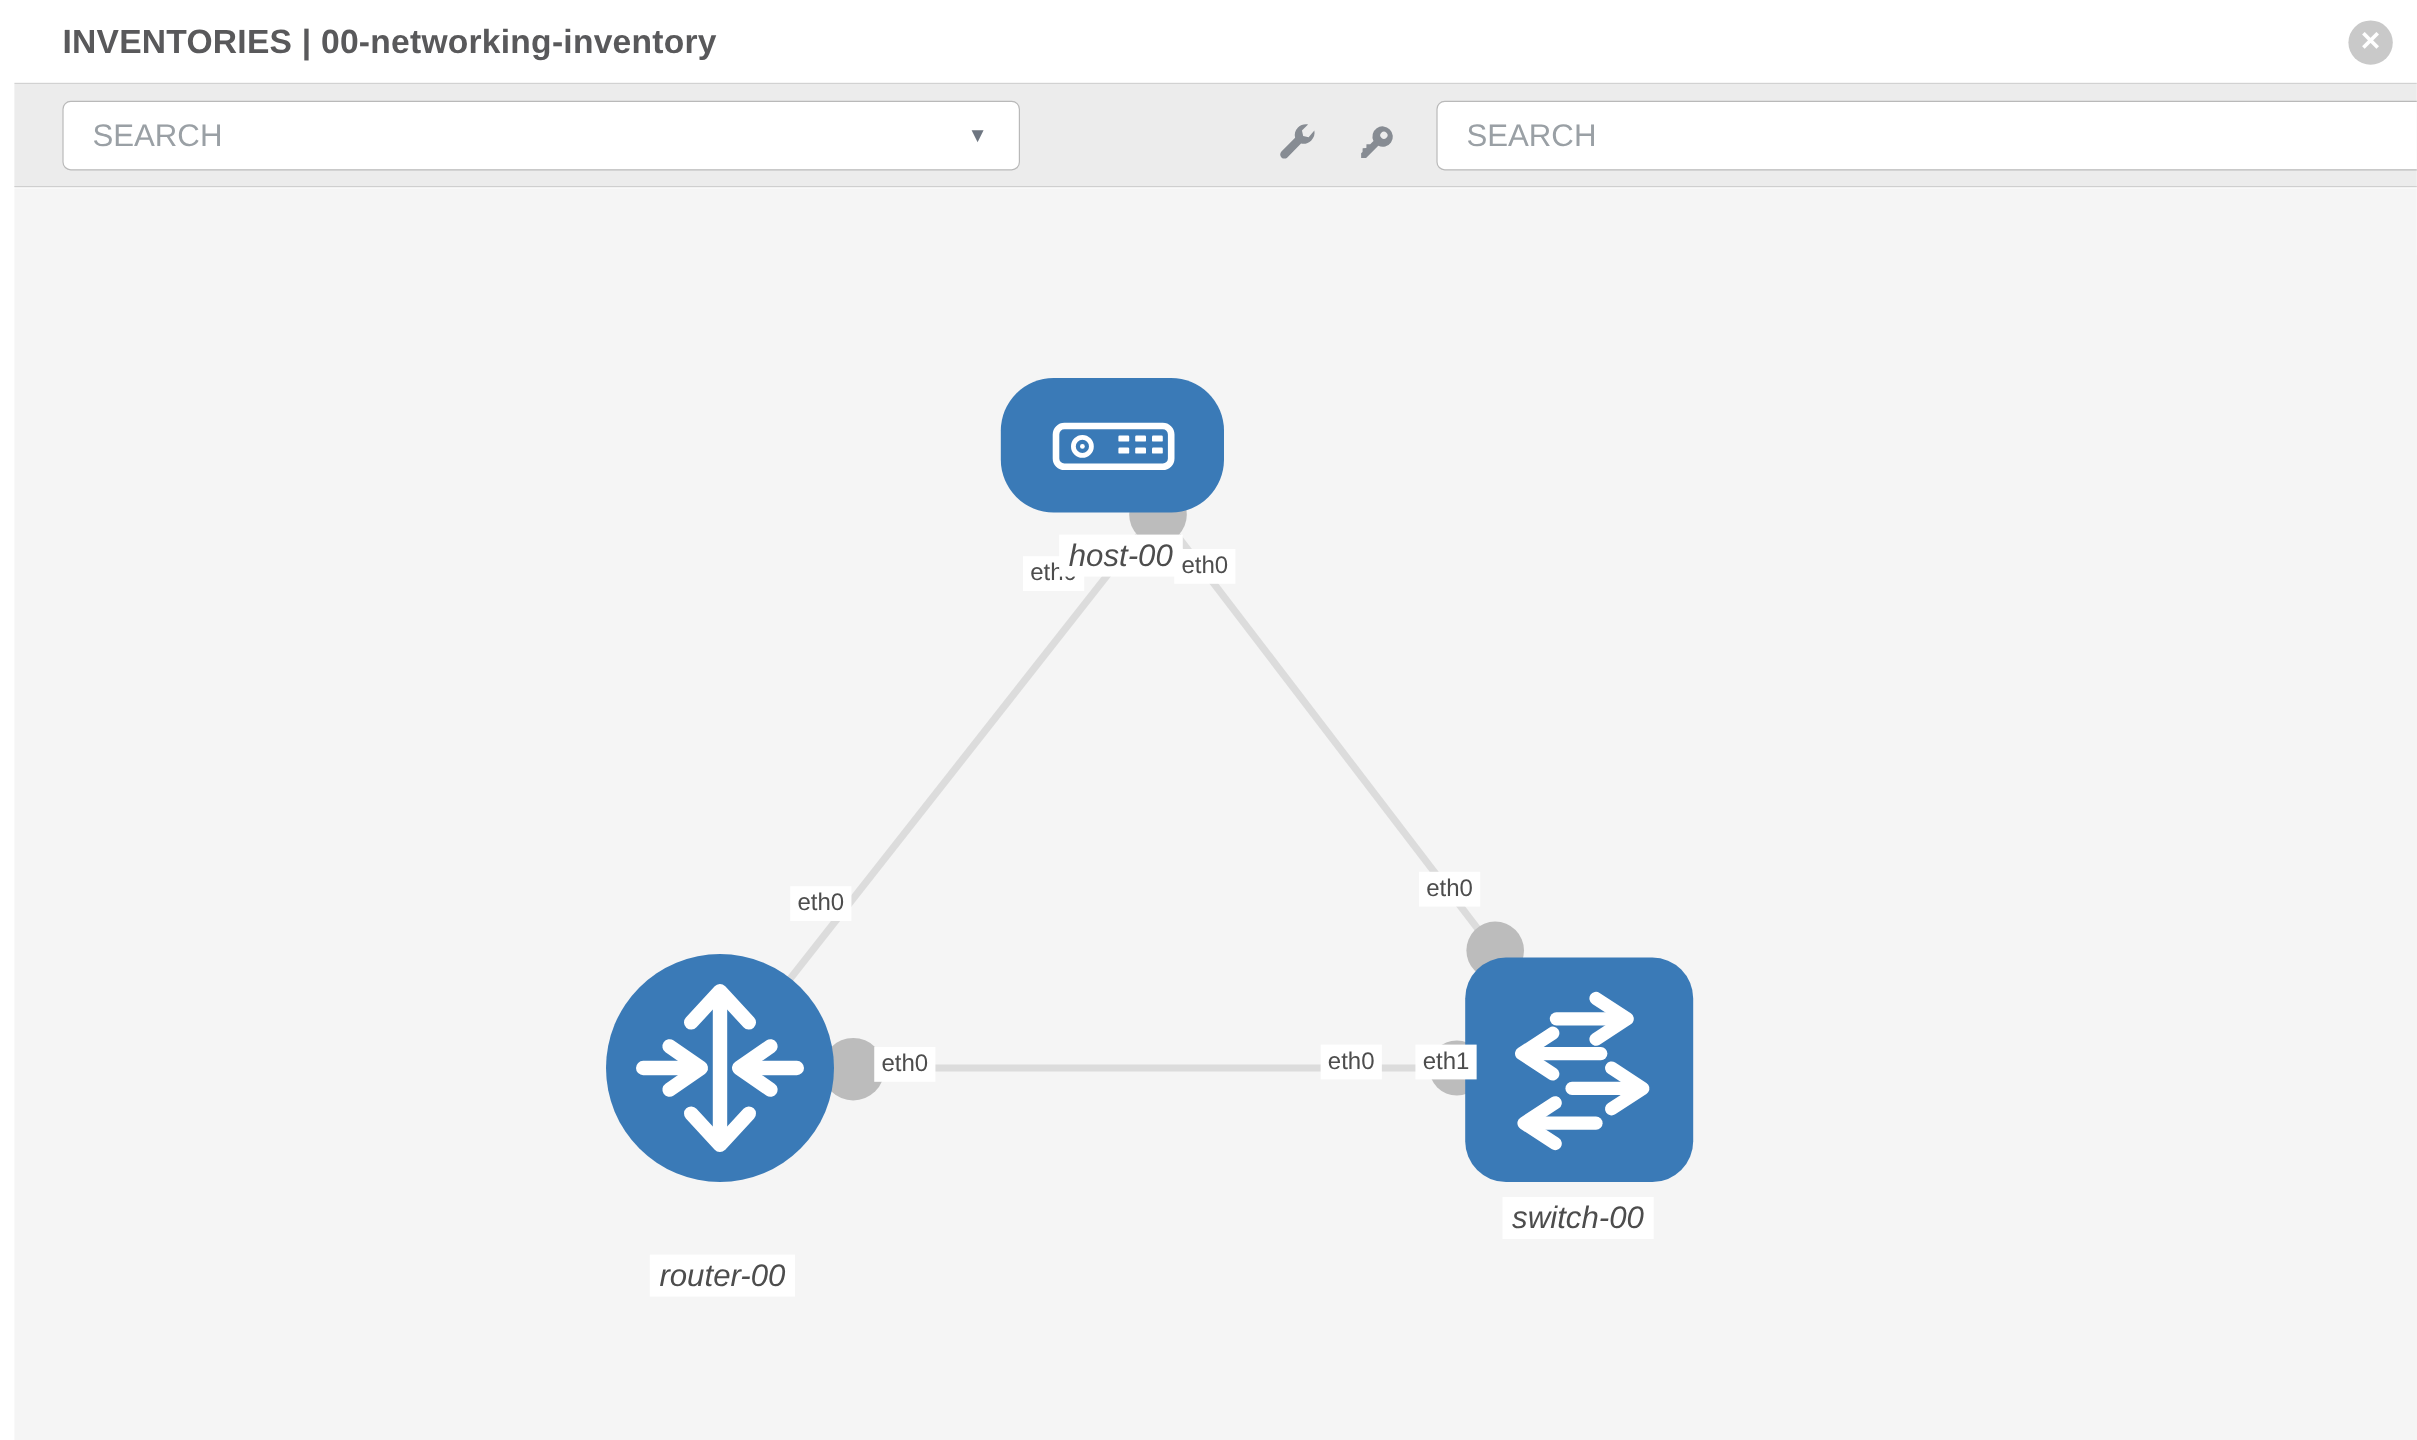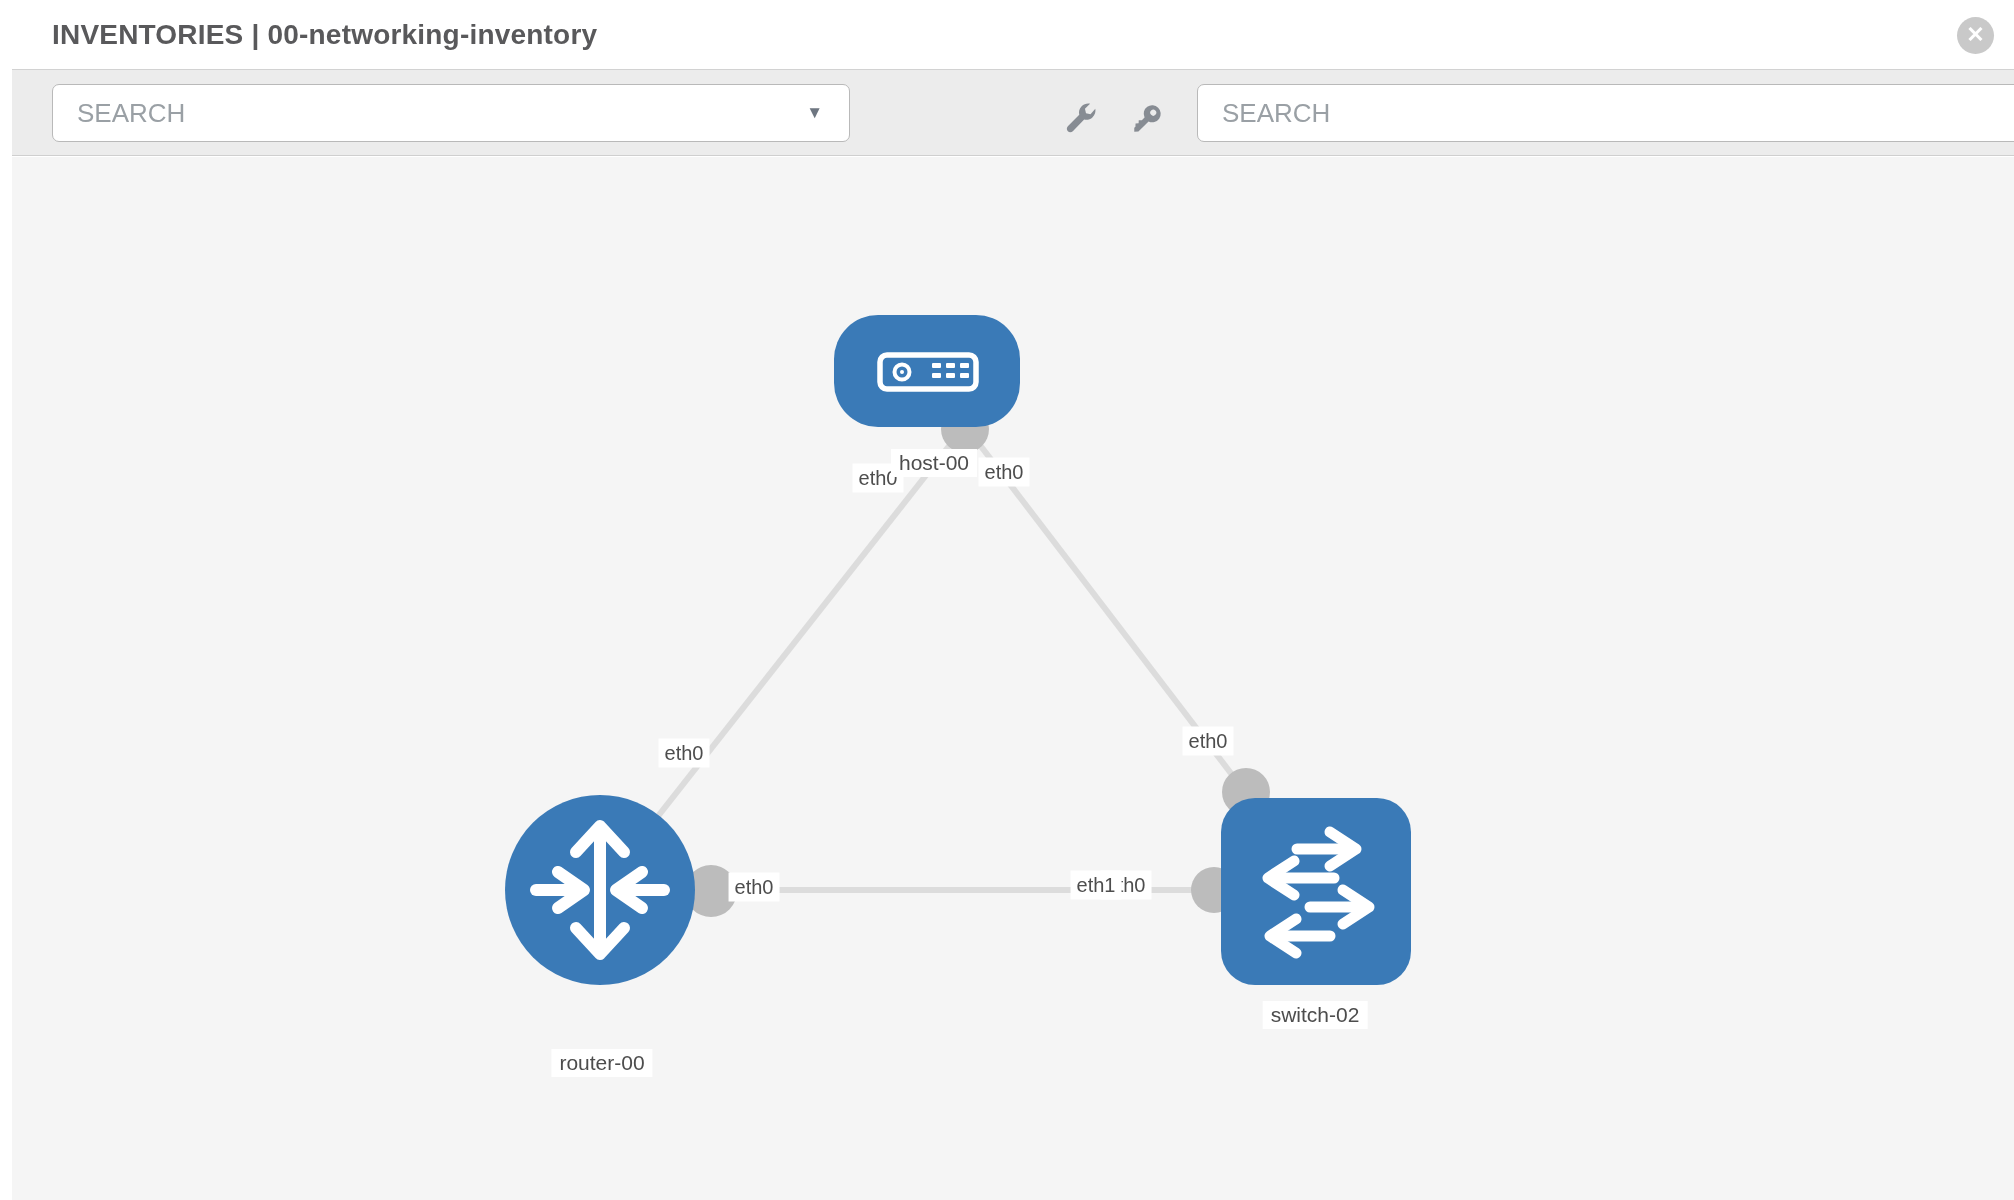--- a/index.html
+++ b/index.html
@@ -41,21 +41,21 @@
   .canvas svg.topo { position:absolute; left:0; top:0; }
   .link { stroke:#dcdcdc; stroke-width:6; }
   .port { fill:#bcbcbc; }
   .node-fill { fill:#3a7ab7; }
   .icon-stroke { stroke:#fff; fill:none; stroke-linecap:round; stroke-linejoin:round; }
 
   
   .tag, .node-label { position:absolute; transform:translate(-50%,-50%);
                       background:#fff; color:#4d4d4d; white-space:nowrap; }
   .tag { font-size:20px; padding:3px 6px; }
-  .node-label { font-size:21px; padding:2px 8px; }
+  .node-label { font-size:26px; padding:2px 8px;font-style:italic; }
 
   
   .zoom-panel { position:absolute; left:1627px; top:1087px; width:387px; height:113px;
                 background:#fff; border:1px solid #c9c9c9; border-right:none; border-bottom:none; }
   .zoom-value { position:absolute; top:7px; left:0; width:100%; text-align:center;
                 font-size:22px; color:#2f2f2f; }
   .zoom-minus, .zoom-plus { position:absolute; top:22px; font-size:38px; font-weight:700;
                             color:#9aa0a6; cursor:pointer; line-height:48px; }
   .zoom-minus { left:20px; }
   .zoom-plus  { right:16px; }
@@ -160,20 +160,20 @@
 
     <div class="tag" style="left:866px; top:321px;">eth0</div>
     <div class="node-label" style="left:922px; top:306px;">host-00</div>
     <div class="tag" style="left:992px; top:315px;">eth0</div>
 
     <div class="tag" style="left:672px; top:596px;">eth0</div>
     <div class="tag" style="left:1196px; top:584px;">eth0</div>
 
     <div class="tag" style="left:742px; top:730px;">eth0</div>
     <div class="tag" style="left:1114px; top:728px;">eth0</div>
-    <div class="tag" style="left:1084px; top:728px;">eth1</div>
+    <div class="tag" style="left:1193px; top:728px;">eth1</div>
 
     <div class="node-label" style="left:590px; top:906px;">router-00</div>
-    <div class="node-label" style="left:1303px; top:858px;">switch-02</div>
+    <div class="node-label" style="left:1303px; top:858px;">switch-00</div>
   </div>
 
 
 </div>
 
 </body></html>

